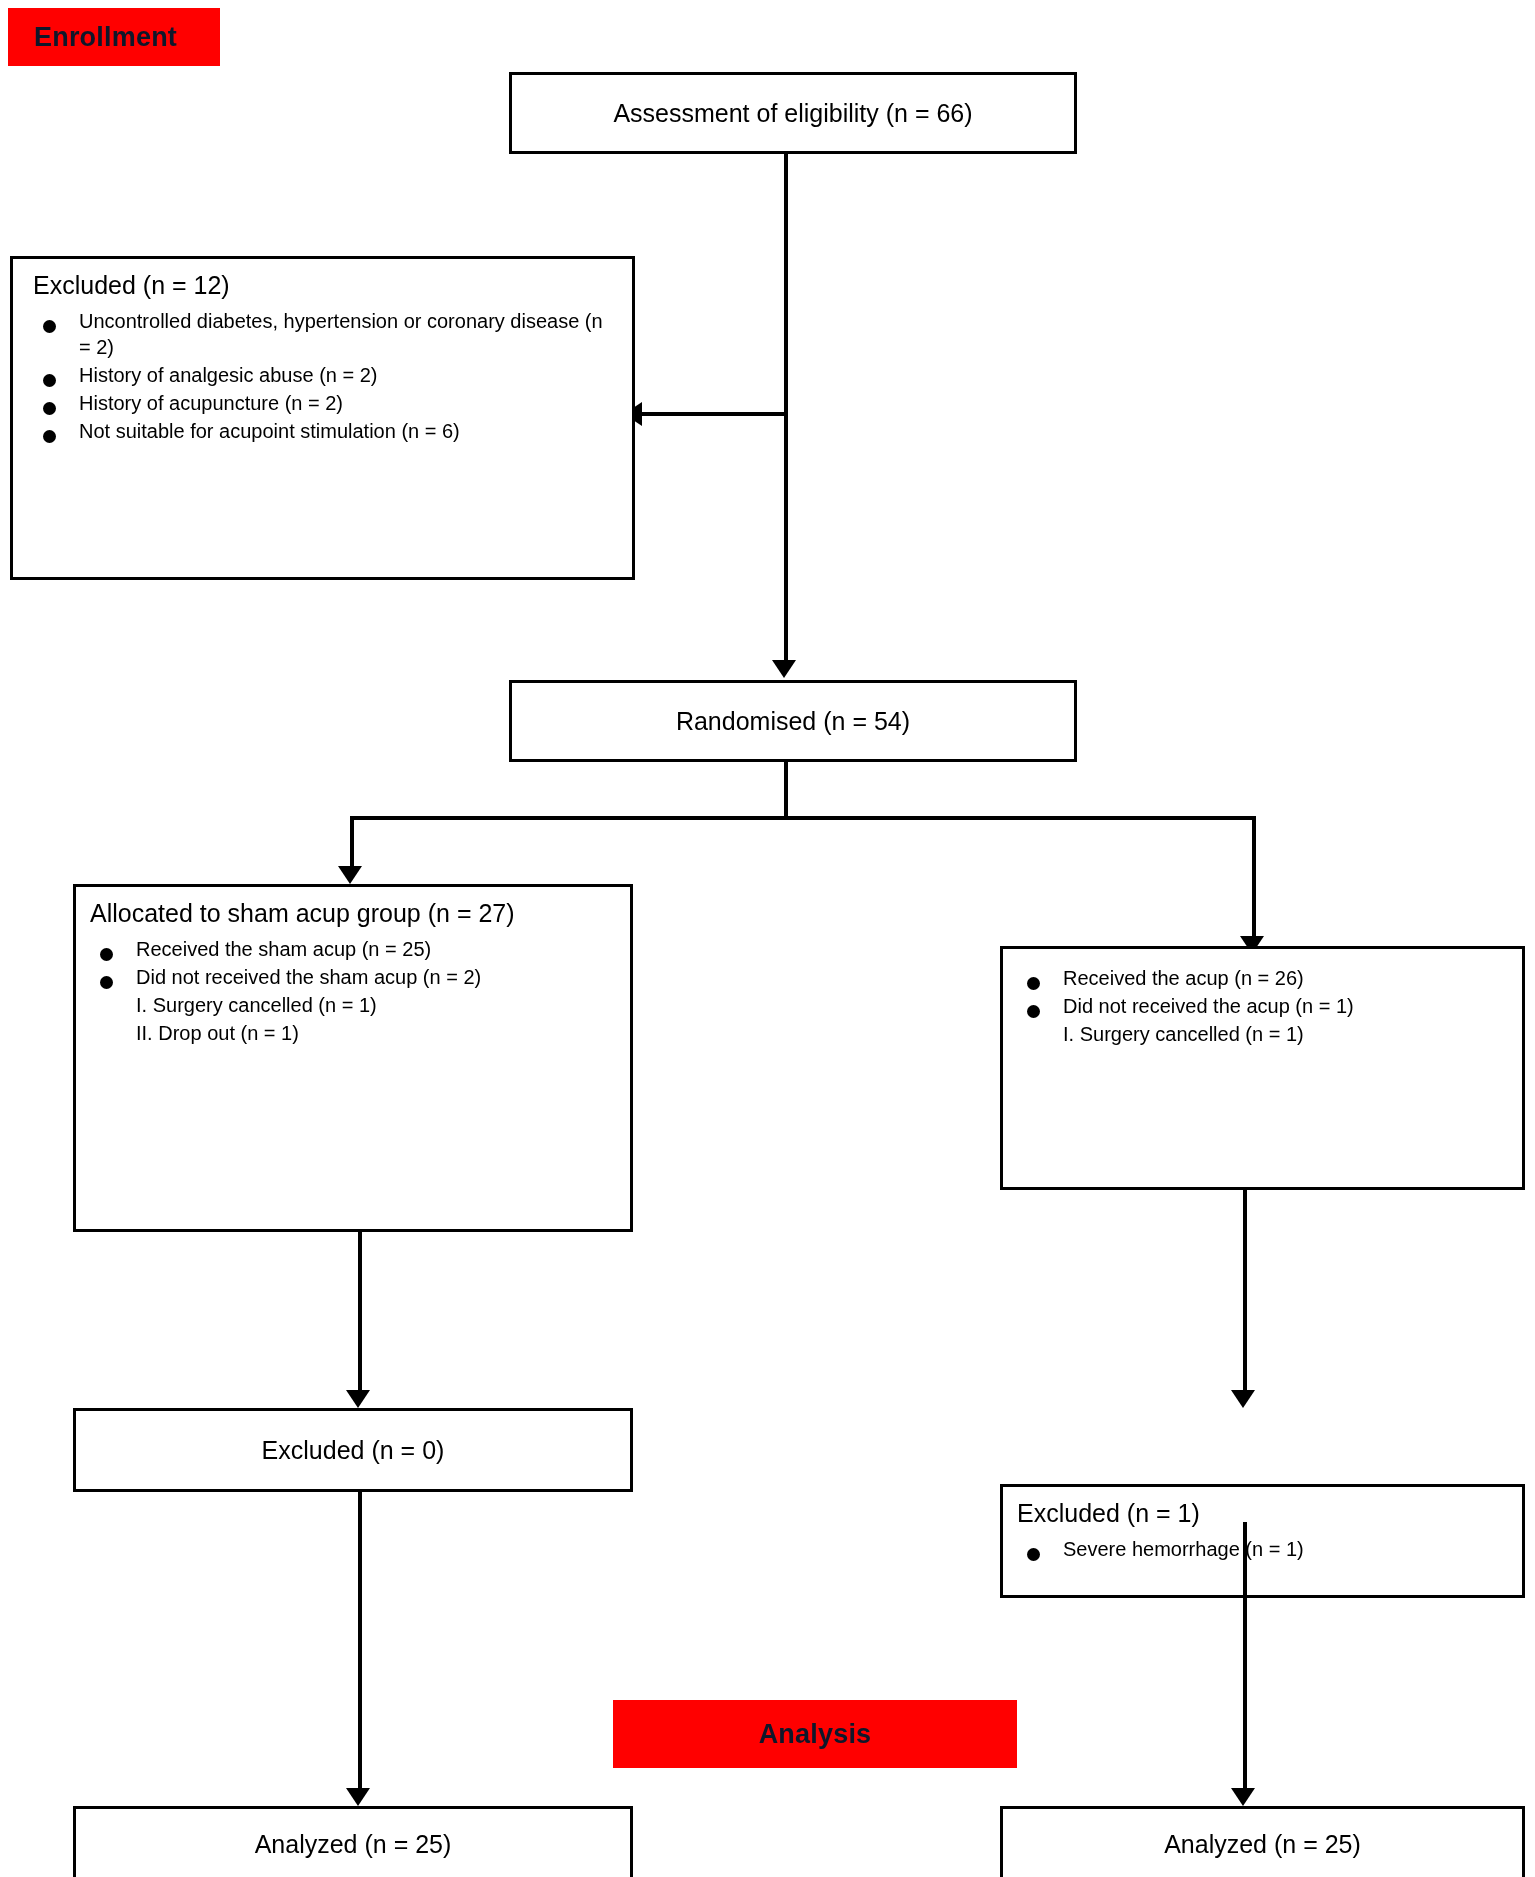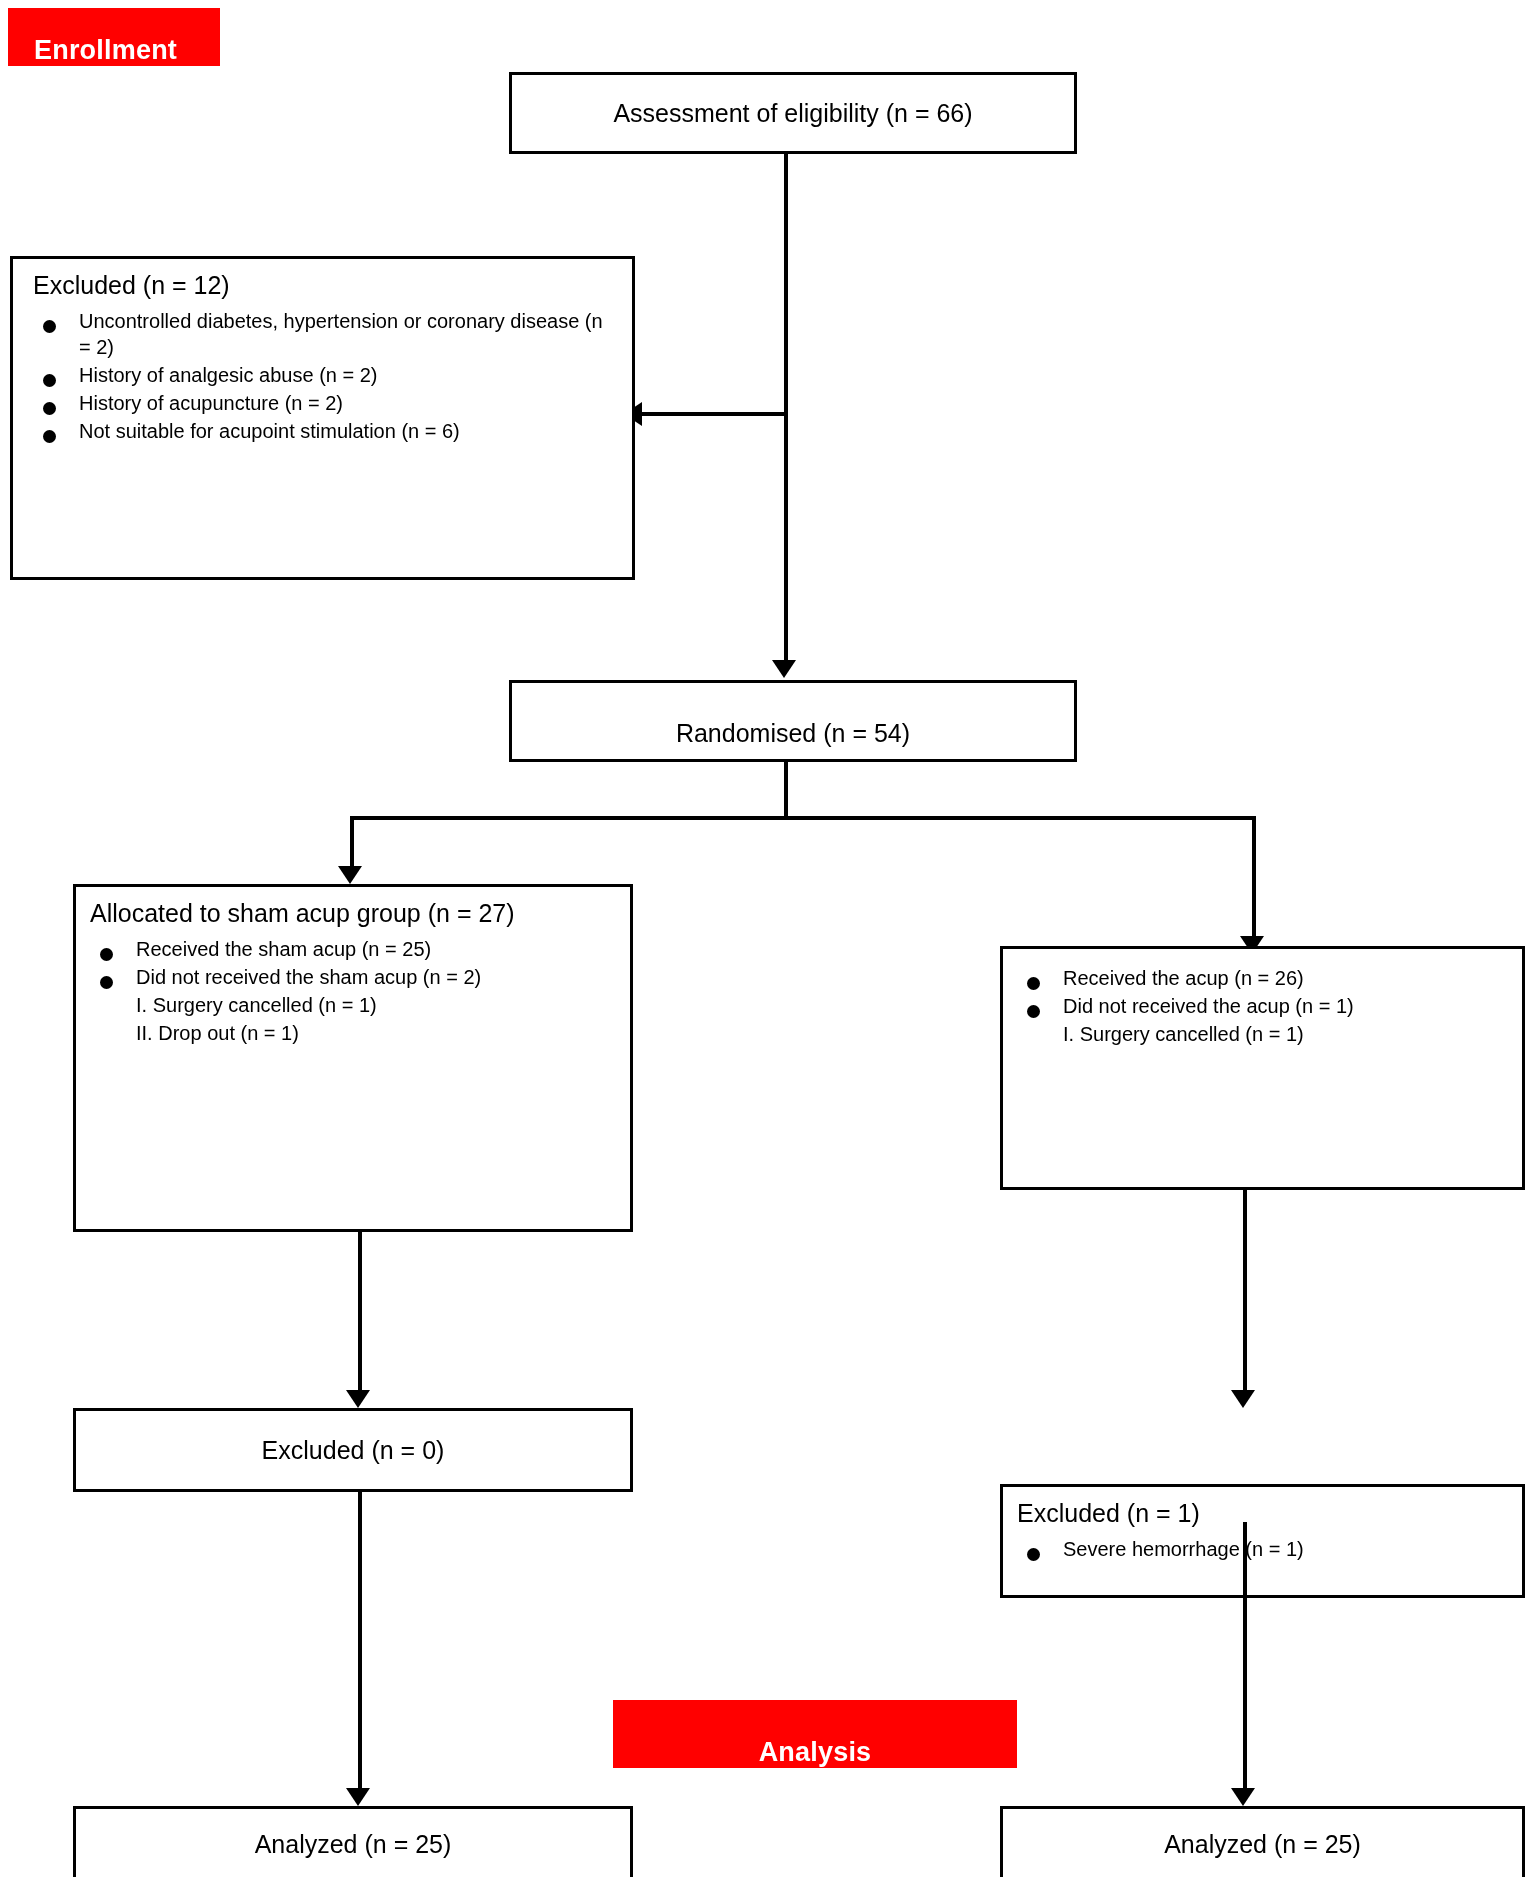--- a/index.html
+++ b/index.html
@@ -14,24 +14,24 @@
   #canvas {
     position: relative;
     width: 1535px;
     height: 1877px;
     background: #ffffff;
     overflow: hidden;
   }
   .band {
     position: absolute;
     background: #ff0000;
-    color: #ffffff;
+    color: #0f172a;
     font-weight: bold;
     display: flex;
-    align-items: flex-end;
+    align-items: center;
     justify-content: center;
     font-size: 27px;
     letter-spacing: 0.2px;
   }
   .band.left-align {
     justify-content: flex-start;
     padding-left: 26px;
     box-sizing: border-box;
   }
   .box {
@@ -134,21 +134,21 @@
       <span class="n">(n = 12)</span>
     </div>
     <ul class="bullets">
       <li>Uncontrolled diabetes, hypertension or coronary disease (n = 2)</li>
       <li>History of analgesic abuse (n = 2)</li>
       <li>History of  acupuncture (n = 2)</li>
       <li>Not suitable for acupoint stimulation (n = 6)</li>
     </ul>
   </div>
 
-  <div class="box center" style="left:509px; top:680px; width:568px; height:82px;align-items:flex-end;">
+  <div class="box center" style="left:509px; top:680px; width:568px; height:82px;">
     <div>
       <span class="hdr">Randomised</span>
       <span class="n">(n = 54)</span>
     </div>
   </div>
 
   <div class="line vline" style="left:784px; top:762px; height:56px;"></div>
   <div class="line hline" style="left:350px; top:816px; width:906px;"></div>
   <div class="line vline" style="left:350px; top:816px; height:60px;"></div>
   <div class="arrow-down" style="left:338px; top:866px;"></div>

